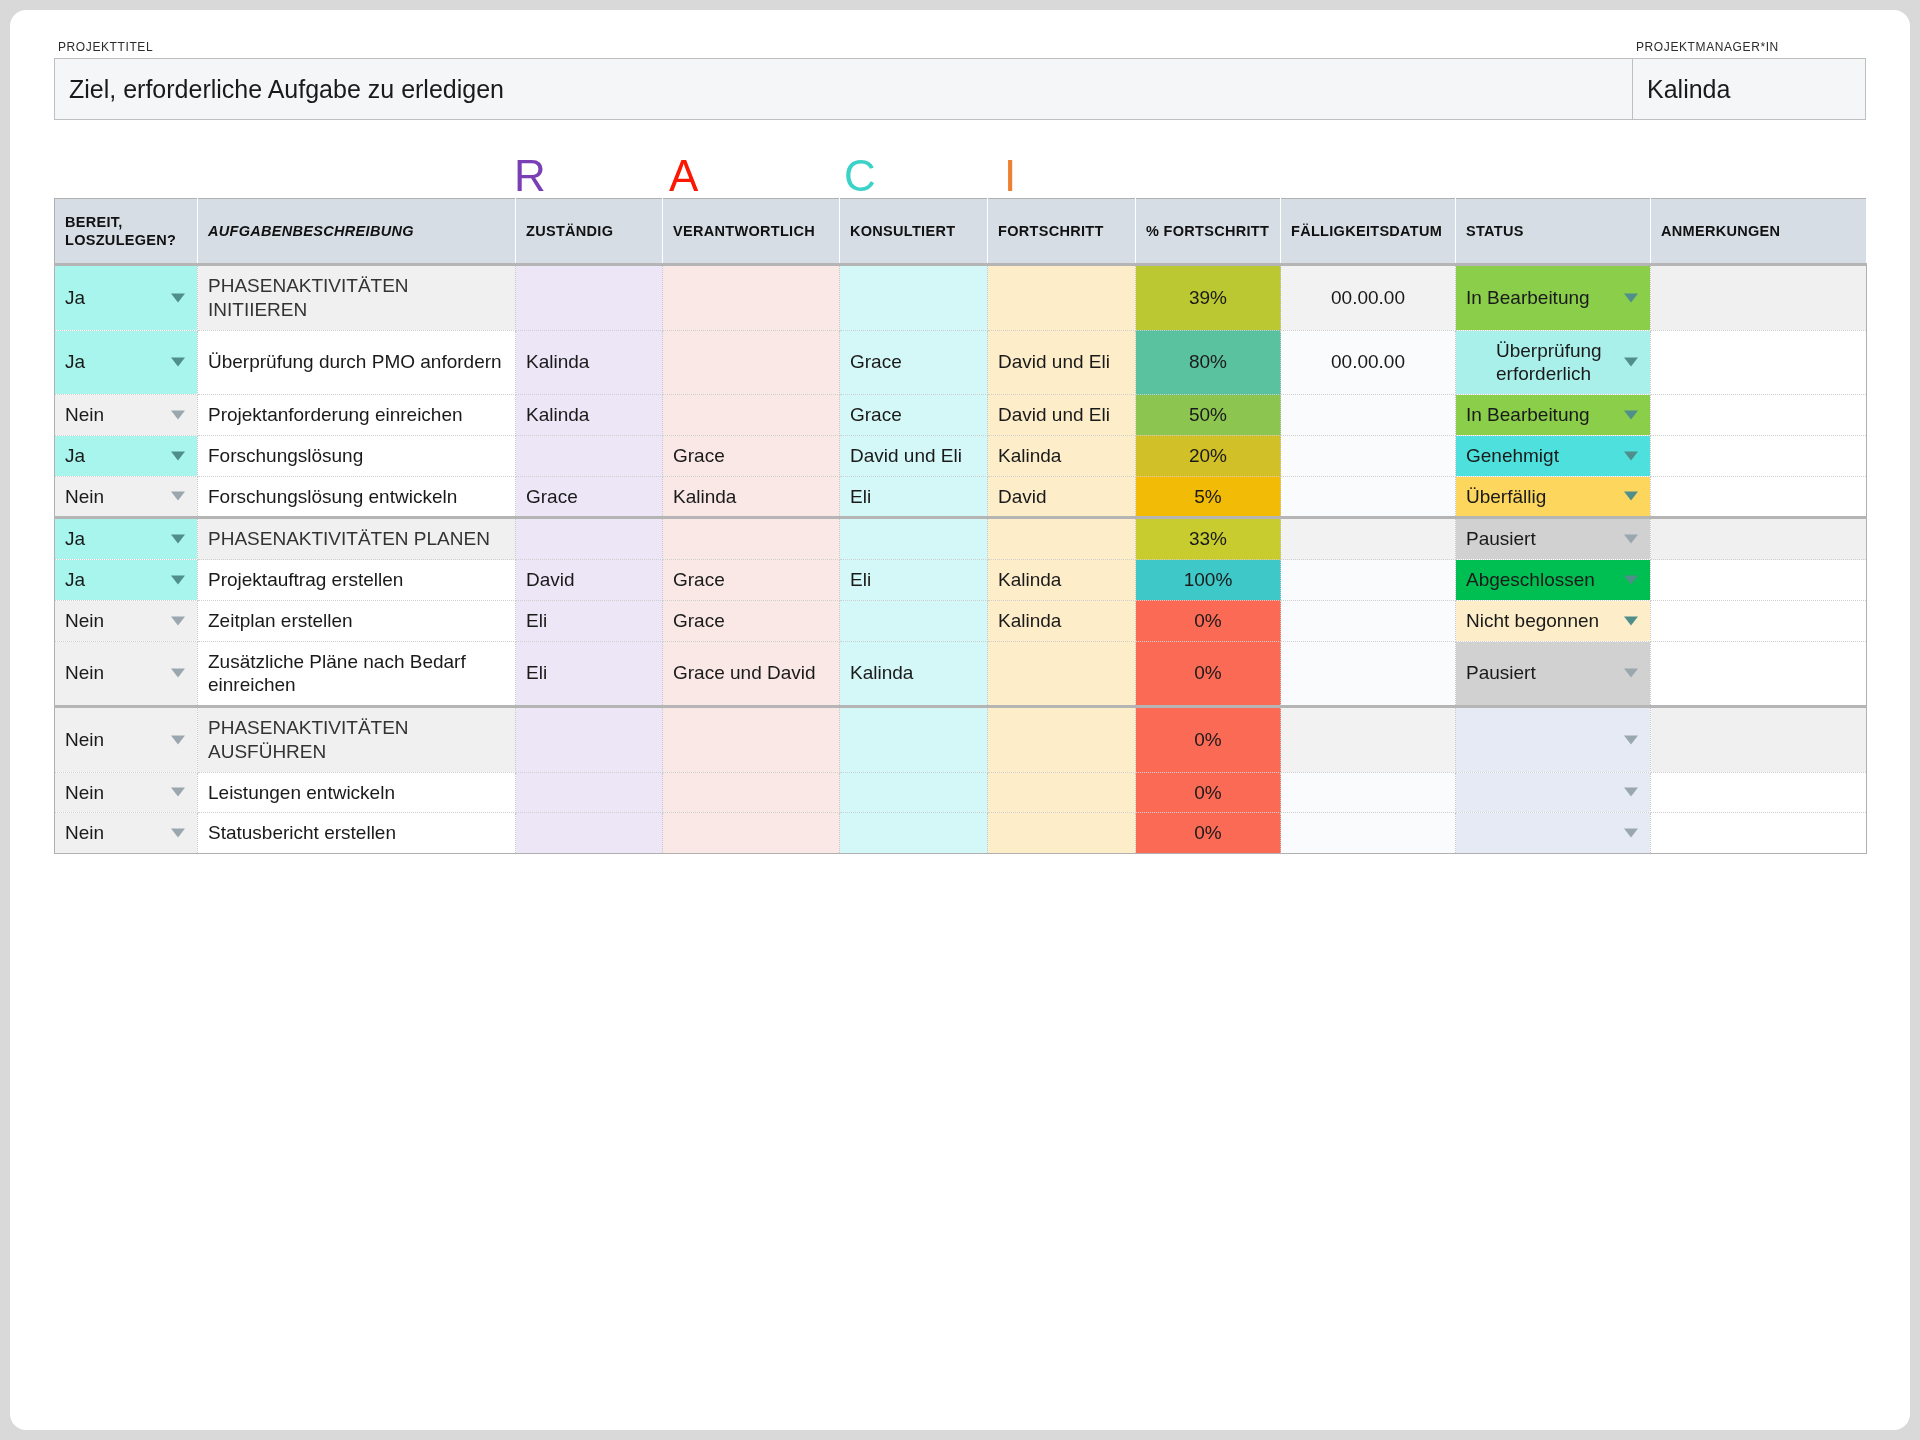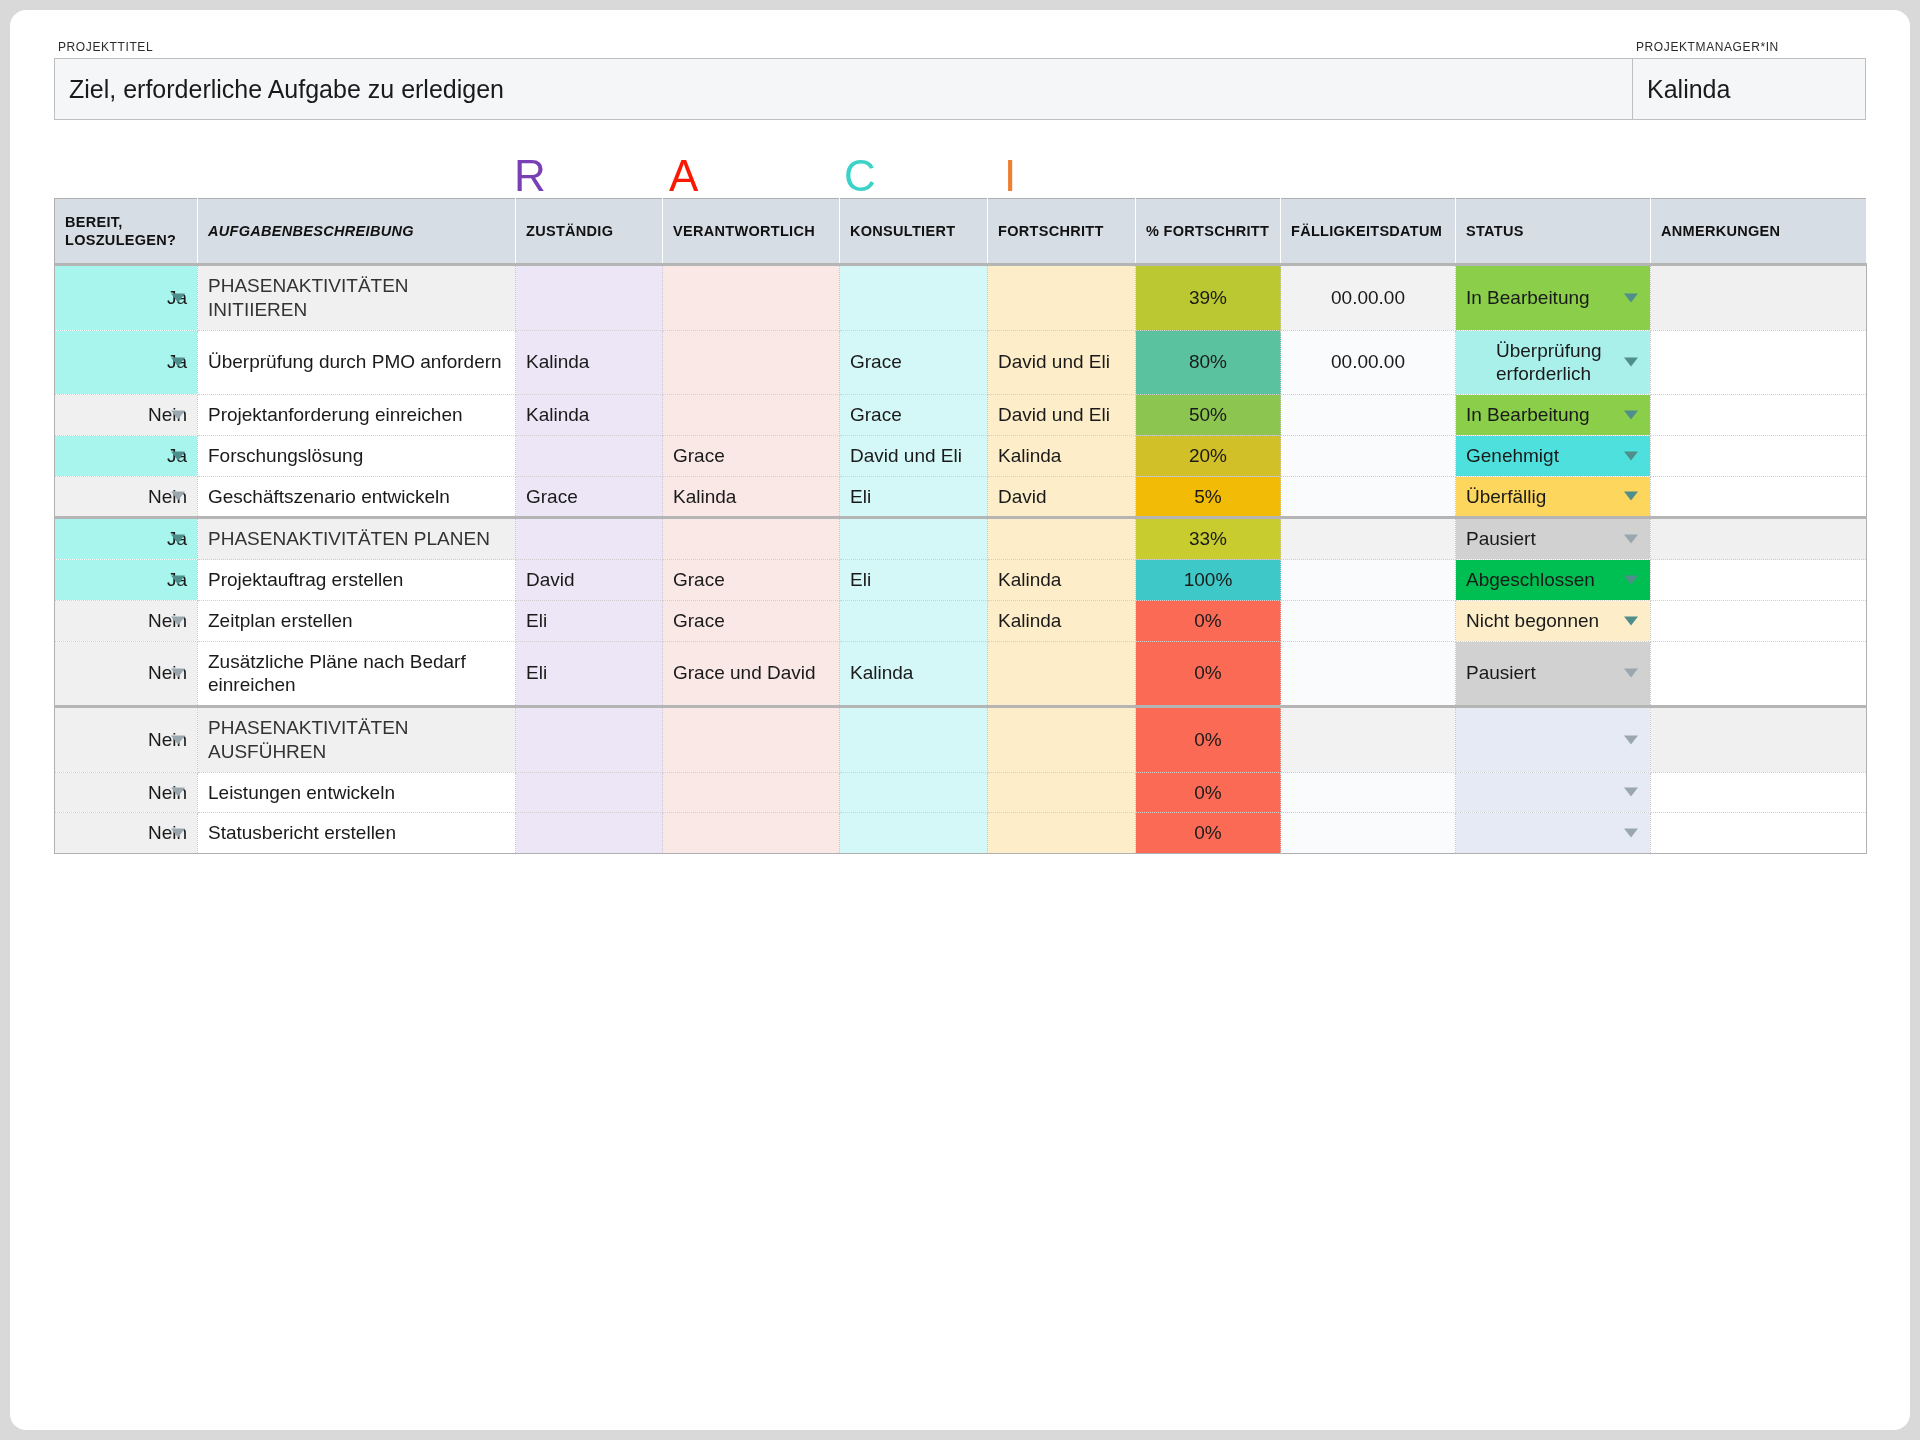--- a/index.html
+++ b/index.html
@@ -102,21 +102,21 @@
     color: #1a1a1a;
     padding: 8px 10px;
     vertical-align: middle;
     border-right: 1px dotted #c9c9c9;
     border-bottom: 1px dotted #cfcfcf;
     line-height: 1.25;
   }
   tr.section-start td { border-top: 3px solid #b5b5b5; }
 
   td.ready {
-    text-align: right;
+    text-align: left;
     position: relative;
     font-size: 19px;
     padding-right: 30px;
     margin-left: 25px;
   }
   td.prog   { text-align: center; font-size: 19px; }
   td.due    { text-align: center; font-size: 19px; }
   td.status { position: relative; padding-right: 34px; font-size: 19px; }
 
   .caret {
@@ -237,21 +237,21 @@
             <td style="background: rgb(249, 232, 229);"><span>Grace</span></td>
             <td style="background: rgb(212, 247, 247);"><span>David und Eli</span></td>
             <td style="background: rgb(253, 238, 201);"><span>Kalinda</span></td>
             <td class="prog" style="background: rgb(209, 192, 40);"><span>20%</span></td>
             <td class="due" style="background: rgb(250, 251, 252);"><span></span></td>
             <td class="status" style="background: rgb(78, 224, 220);"><span>Genehmigt</span><span class="caret"></span></td>
             <td style="background: rgb(255, 255, 255);"><span></span></td>
           </tr>
           <tr>
             <td class="ready" style="background: rgb(240, 240, 240);"><span>Nein</span><span class="caret dim"></span></td>
-            <td style="background: rgb(255, 255, 255);"><span>Geschäftszenario entwickeln</span></td>
+            <td style="background: rgb(255, 255, 255);"><span>Forschungslösung entwickeln</span></td>
             <td style="background: rgb(236, 230, 247);"><span>Grace</span></td>
             <td style="background: rgb(249, 232, 229);"><span>Kalinda</span></td>
             <td style="background: rgb(212, 247, 247);"><span>Eli</span></td>
             <td style="background: rgb(253, 238, 201);"><span>David</span></td>
             <td class="prog" style="background: rgb(241, 187, 6);"><span>5%</span></td>
             <td class="due" style="background: rgb(250, 251, 252);"><span></span></td>
             <td class="status" style="background: rgb(253, 214, 94);"><span>Überfällig</span><span class="caret"></span></td>
             <td style="background: rgb(255, 255, 255);"><span></span></td>
           </tr>
           <tr class="section-start">

